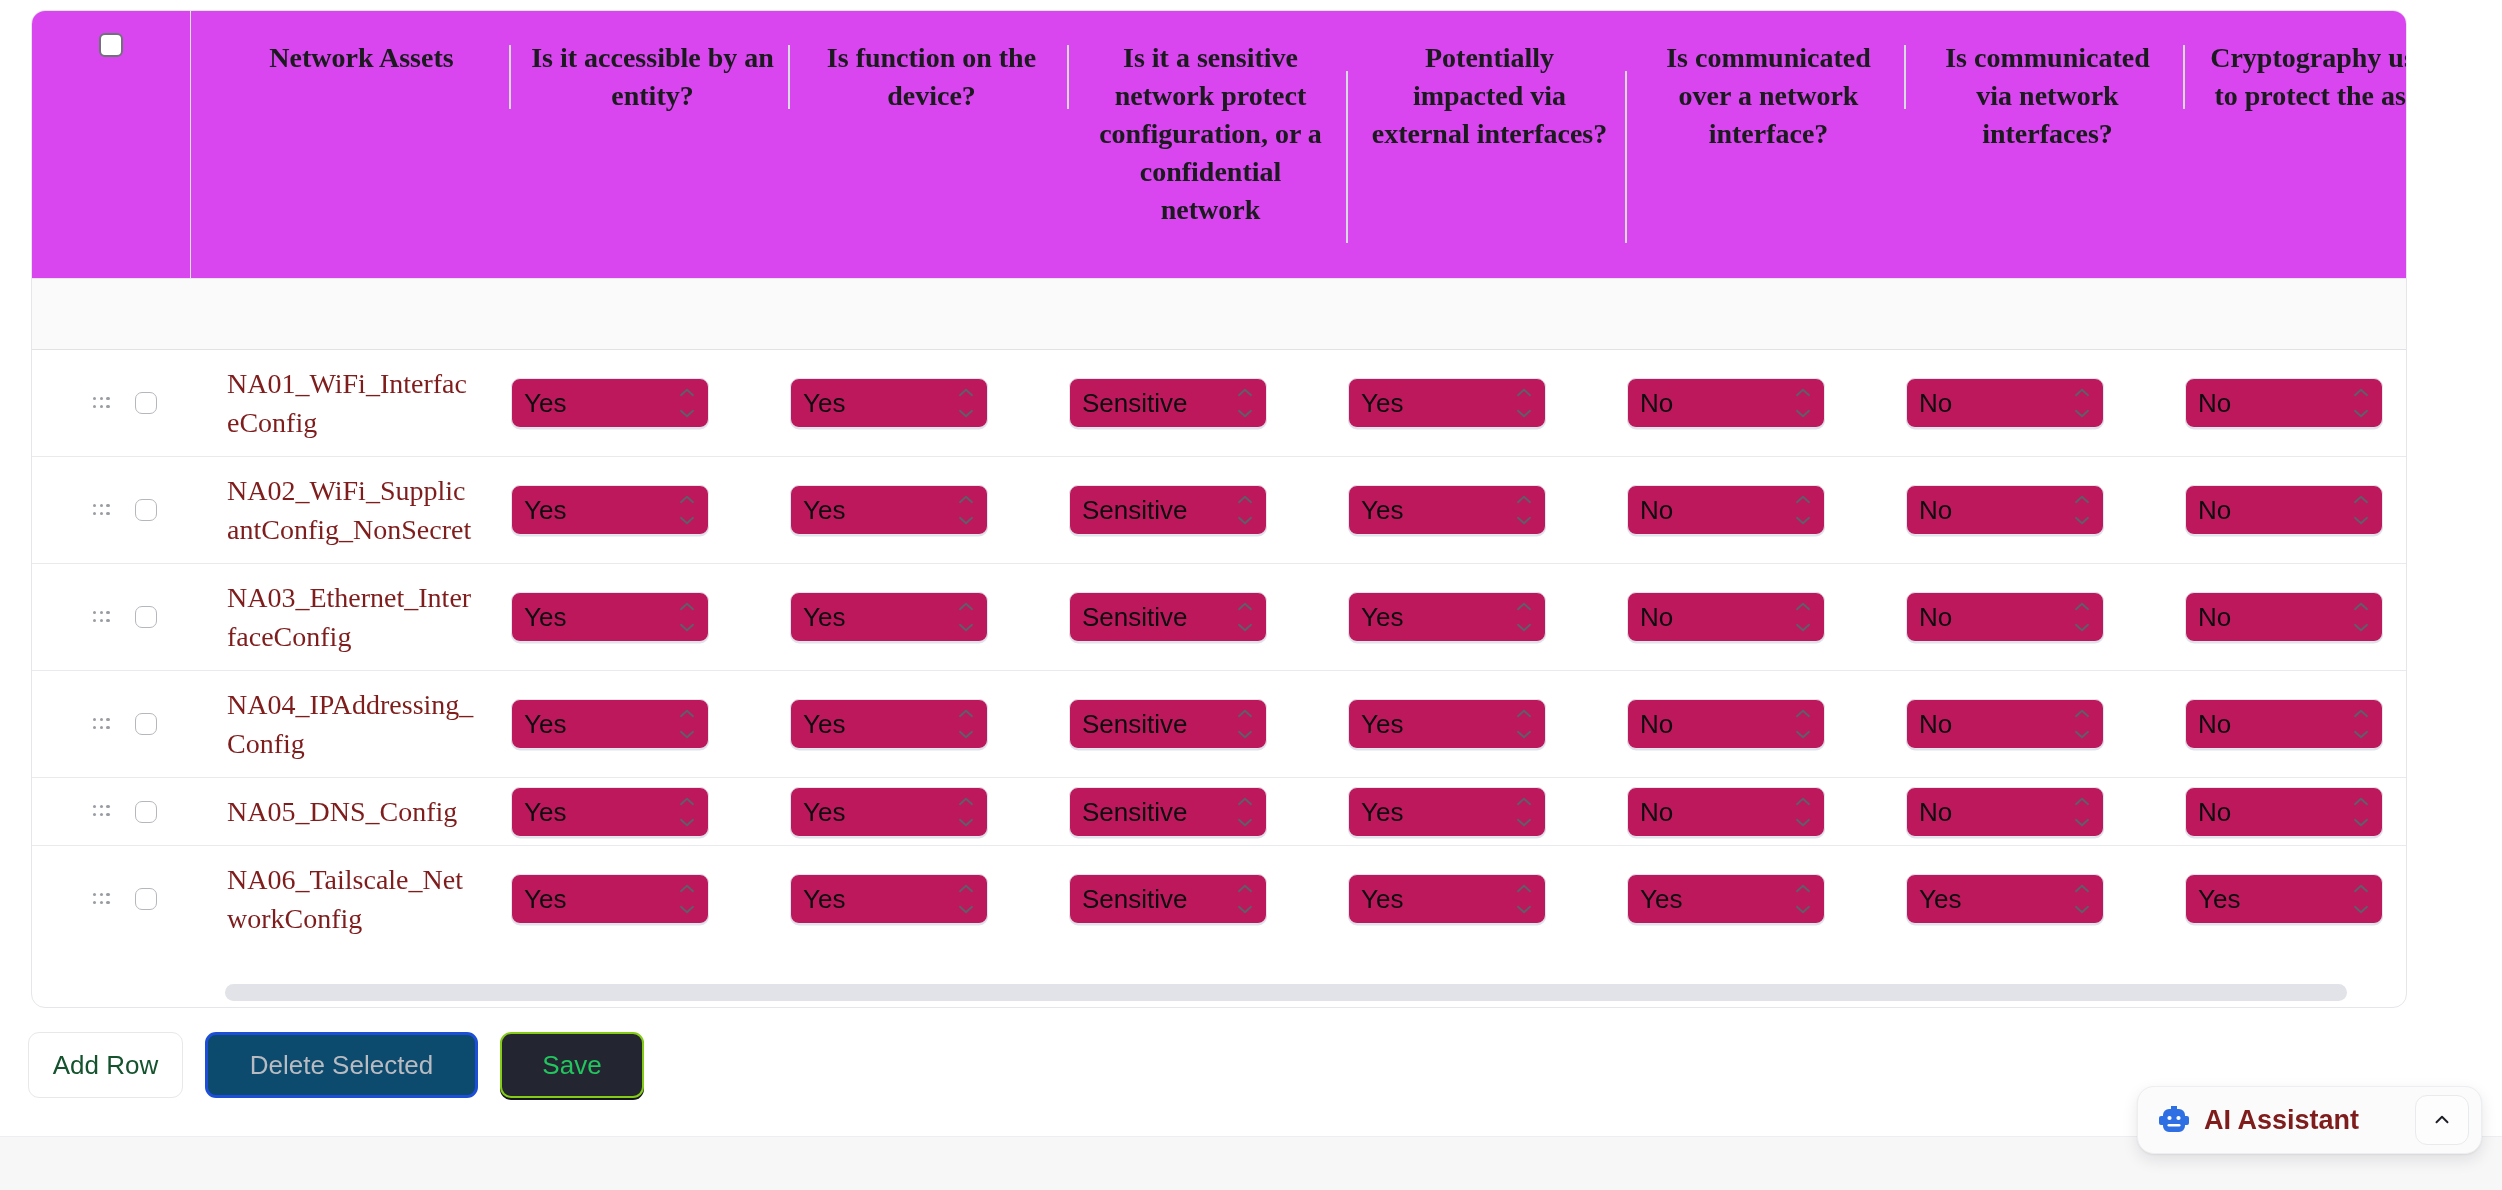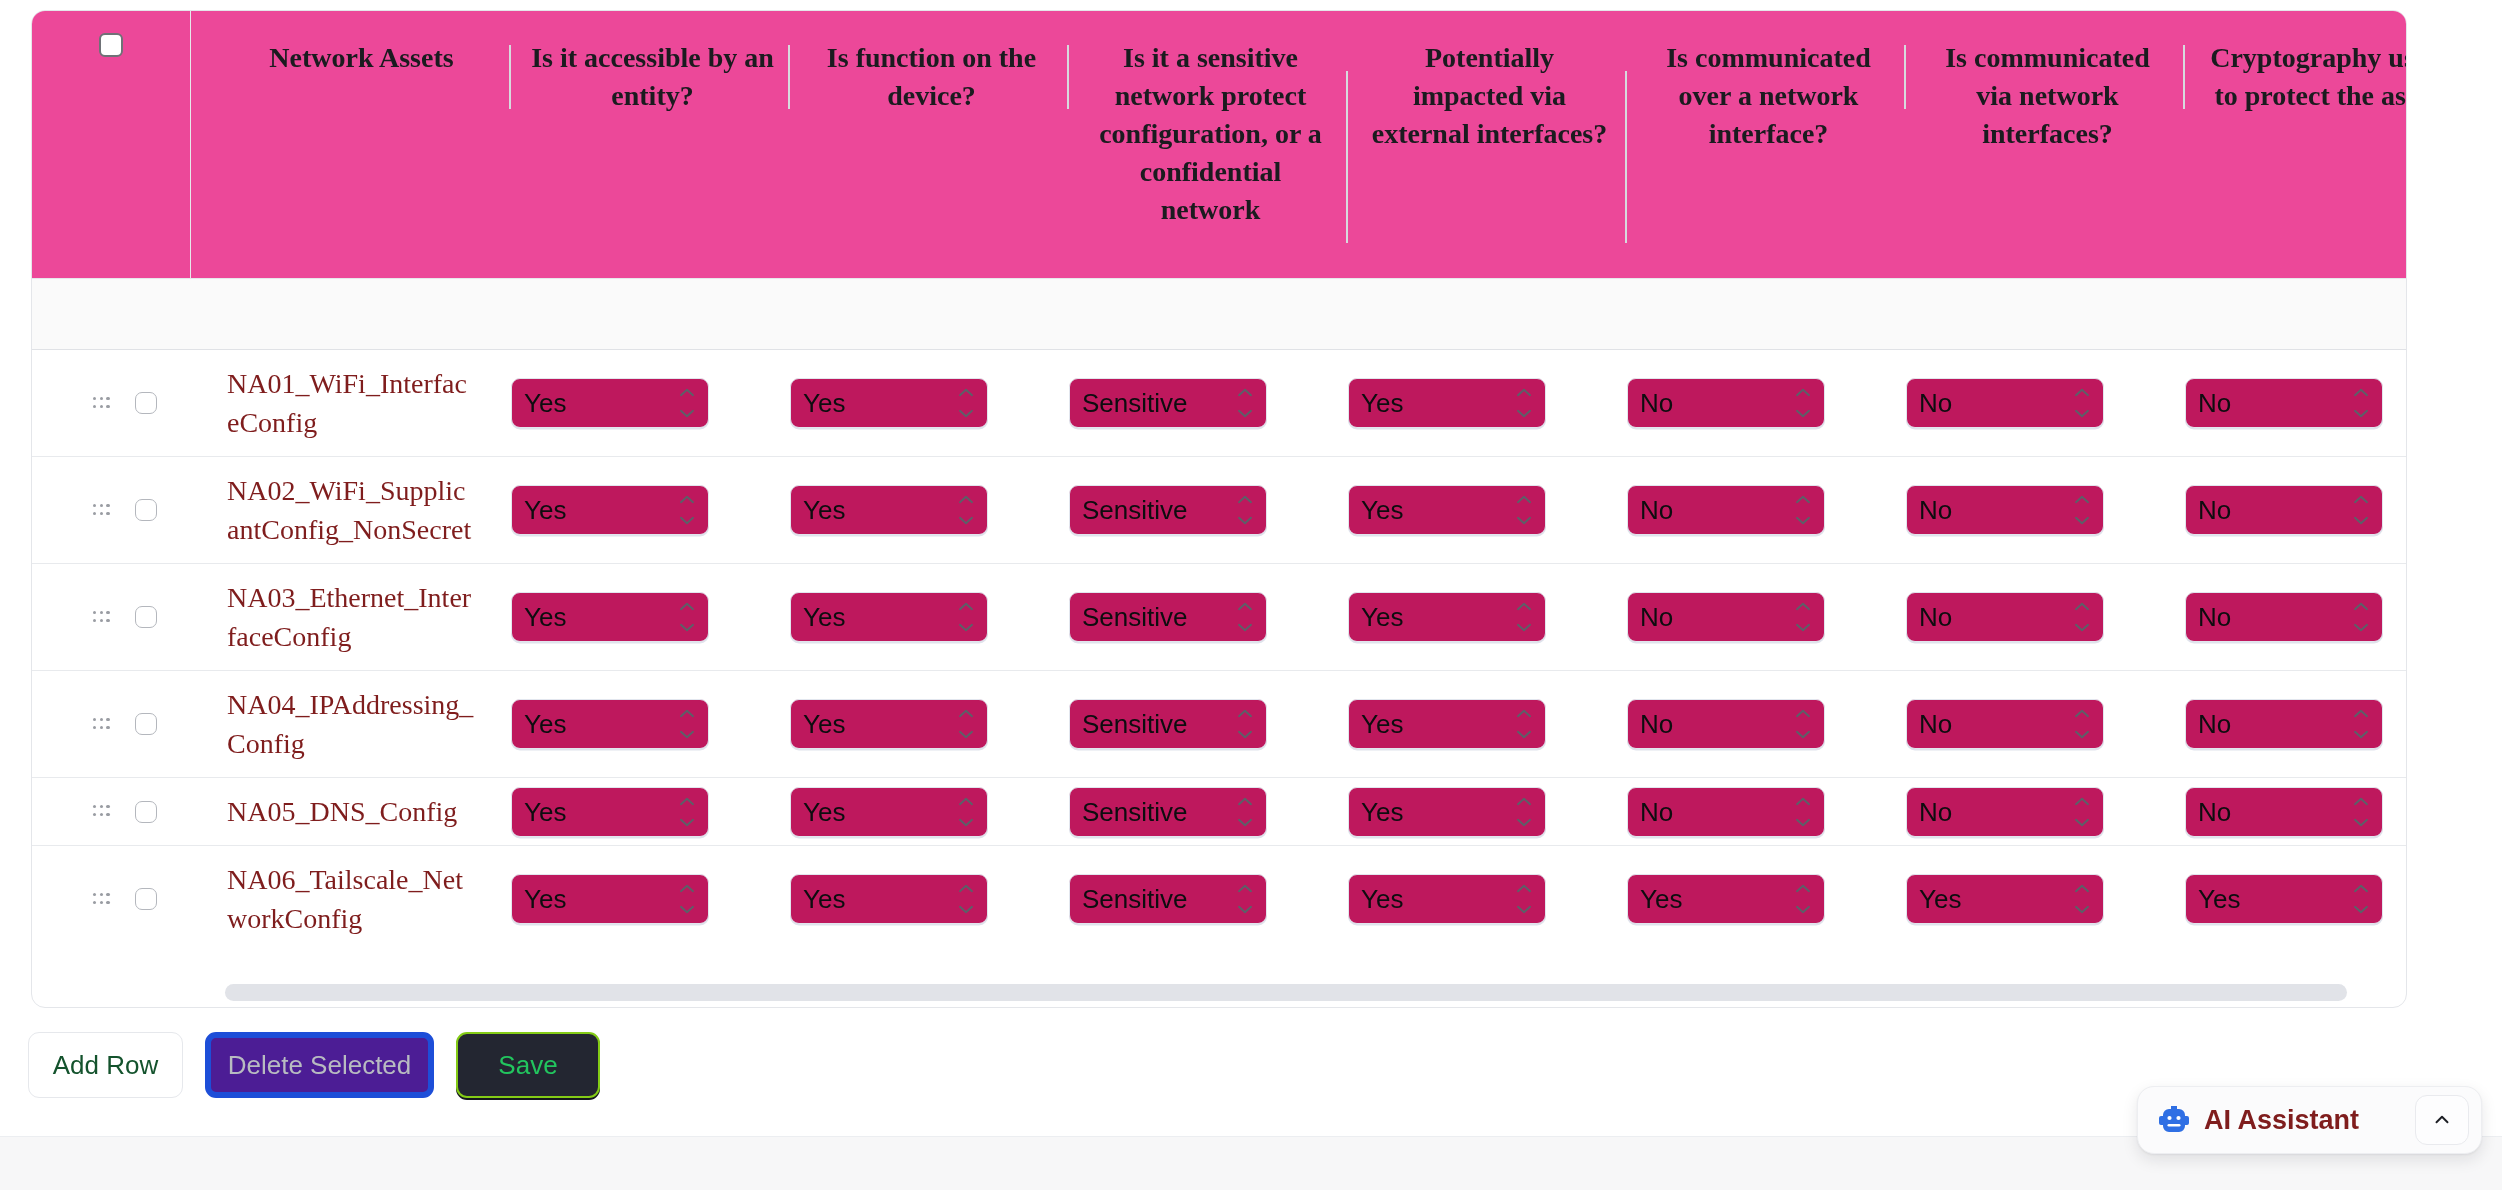--- a/index.html
+++ b/index.html
@@ -46,21 +46,21 @@
     table-layout:fixed;
   }
 
   
   col.c-grip{width:158px;}
   col.c-name{width:321px;}
   col.c-sel {width:279px;}
 
   
   thead th{
-    background:#ec4899;
+    background:#d946ef;
     vertical-align:top;
     padding:0;
     border:0;
     font-weight:700;
   }
   .hdr-row th{height:267px;}
   .hdr-inner{
     position:relative;
     height:267px;
     padding:28px 0 0 0;
@@ -239,23 +239,23 @@
     cursor:pointer;
     white-space:nowrap;
   }
   .btn-add{
     width:155px;
     background:#ffffff;
     border:1px solid #e6e8ec;
     color:#14532d;
   }
   .btn-del{
-    width:229px;
-    background:#4c1d95;
-    border:6px solid #1d4ed8;
+    width:273px;
+    background:#0c4a6e;
+    border:3px solid #1d4ed8;
     color:#b8bbc1;
     cursor:default;
   }
   .btn-save{
     width:144px;
     background:#232631;
     border:2px solid #84cc16;
     color:#22c55e;
     box-shadow:0 2px 0 0 #15171e;
   }

